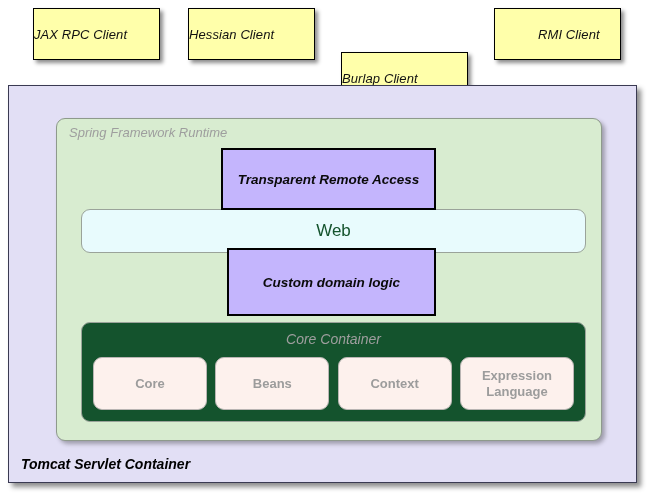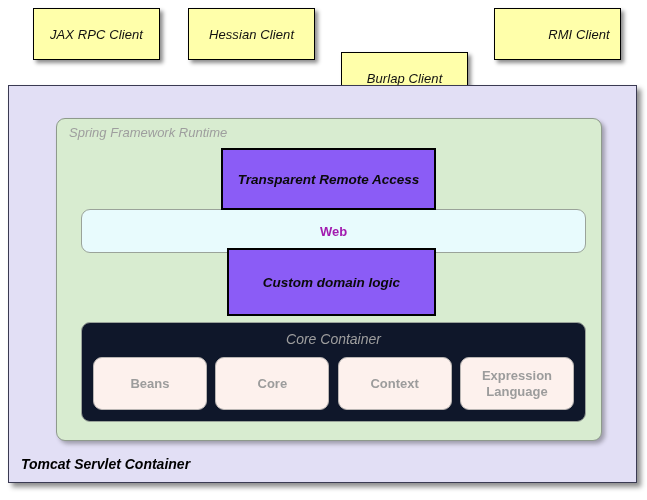--- a/index.html
+++ b/index.html
@@ -21,21 +21,20 @@
   }
 
   
   .client-box {
     position: absolute;
     background: #ffffaa;
     border: 1px solid #000000;
     box-shadow: 3px 3px 4px rgba(0,0,0,0.45);
     display: flex;
     align-items: center;
-    justify-content: center;
     box-sizing: border-box;
   }
   .client-box span {
     font-style: italic;
     font-size: 13px;
     color: #111111;
     letter-spacing: 0.1px;
     white-space: nowrap;
   }
 
@@ -94,33 +93,33 @@
     height: 44px;
     background: #e8fbfd;
     border: 1px solid #9aa39a;
     border-radius: 9px;
     box-sizing: border-box;
     display: flex;
     align-items: center;
     justify-content: center;
   }
   #web-band span {
-    font-size: 13px;
-    font-weight: bold;
-    color: #a21caf;
+    font-size: 17px;
+    font-weight: normal;
+    color: #14532d;
   }
 
   
   #core-container {
     position: absolute;
     left: 24px;
     top: 203px;
     width: 505px;
     height: 100px;
-    background: #0f172a;
+    background: #14532d;
     border: 1px solid #9aa39a;
     border-radius: 9px;
     box-sizing: border-box;
   }
   #core-container-label {
     position: absolute;
     left: 0;
     right: 0;
     top: 8px;
     text-align: center;
@@ -151,21 +150,21 @@
   }
   .core-module span {
     font-size: 13px;
     font-weight: bold;
     color: #9c9c9c;
   }
 
   
   .feature-box {
     position: absolute;
-    background: #8b5cf6;
+    background: #c4b5fd;
     border: 2px solid #000000;
     box-sizing: border-box;
     display: flex;
     align-items: center;
     justify-content: center;
     z-index: 5;
   }
   .feature-box span {
     font-size: 13.5px;
     font-weight: bold;
@@ -198,24 +197,24 @@
       <div id="spring-runtime-label">Spring Framework Runtime</div>
 
       <div id="web-band">
         <span>Web</span>
       </div>
 
       <div id="core-container">
         <div id="core-container-label">Core Container</div>
         <div id="core-modules">
           <div class="core-module">
+            <span>Core</span>
+          </div>
+          <div class="core-module">
             <span>Beans</span>
-          </div>
-          <div class="core-module">
-            <span>Core</span>
           </div>
           <div class="core-module">
             <span>Context</span>
           </div>
           <div class="core-module">
             <span>Expression Language</span>
           </div>
         </div>
       </div>
     </div>

